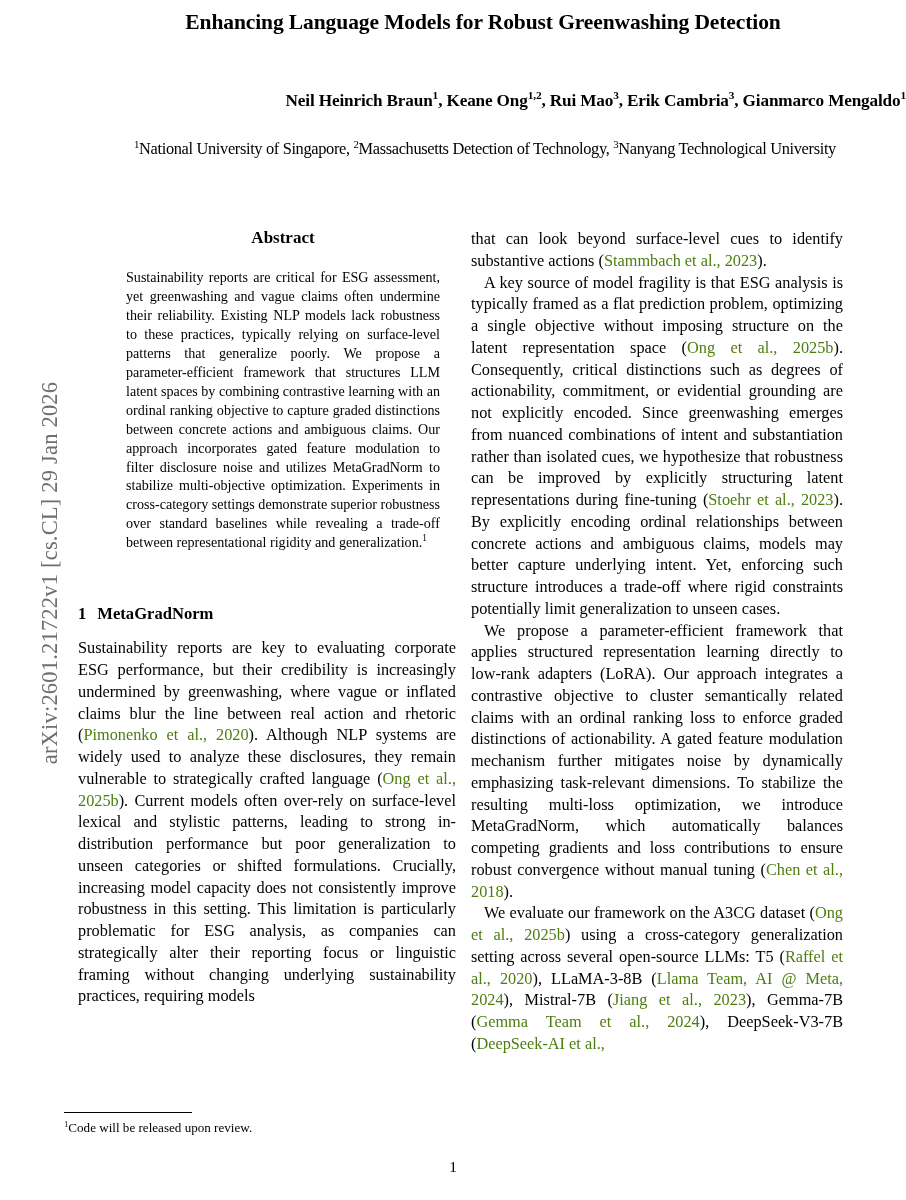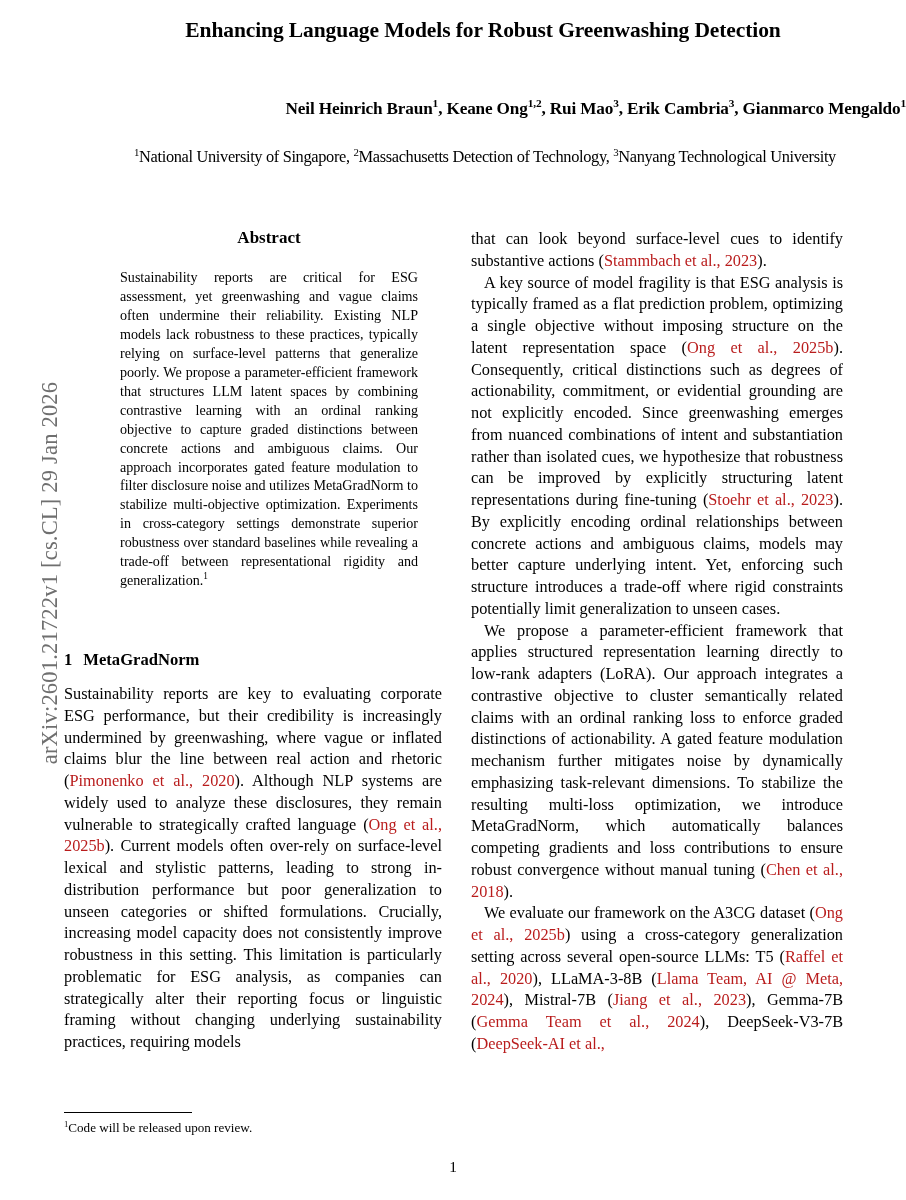--- a/index.html
+++ b/index.html
@@ -37,21 +37,21 @@
     position: absolute;
     left: 0; top: 0;
     width: 906px;
     height: 1200px;
   }
 
   
   #title-block {
     position: absolute;
     left: 60px;
-    top: 16px;
+    top: 8px;
     width: 846px;
   }
   #paper-title {
     font-size: 21.5px;
     font-weight: bold;
     text-align: center;
     line-height: 1.15;
     margin: 0;
     padding-top: 2px;
     letter-spacing: -0.1px;
@@ -78,21 +78,21 @@
   }
   sup {
     font-size: 0.66em;
     vertical-align: super;
     line-height: 0;
   }
 
   
   #col-left {
     position: absolute;
-    left: 64px;
+    left: 78px;
     top: 228px;
     width: 378px;
   }
   #col-right {
     position: absolute;
     left: 471px;
     top: 228px;
     width: 372px;
   }
 
@@ -105,21 +105,21 @@
     font-size: 17px;
     font-weight: bold;
     text-align: center;
     margin: 0 0 20px 0;
   }
   #abstract-text {
     font-size: 14.1px;
     line-height: 1.345;
     text-align: justify;
     text-justify: inter-word;
-    margin: 12px;
+    margin: 4px;
     hyphens: manual;
   }
 
   #section-1 {
     font-size: 16.6px;
     font-weight: bold;
     margin: 0;
     padding-top: 48px;
     padding-bottom: 13px;
   }
@@ -128,21 +128,21 @@
   .body-par {
     font-size: 16.3px;
     line-height: 1.335;
     text-align: justify;
     text-justify: inter-word;
     margin: 0;
     text-indent: 0;
   }
   .body-par.indented { text-indent: 13px; }
 
-  .cite { color: #b91c1c; }
+  .cite { color: #4d7c0f; }
 
   
   #footnote-area {
     position: absolute;
     left: 64px;
     top: 1112px;
     width: 378px;
   }
   #footnote-rule {
     width: 128px;

